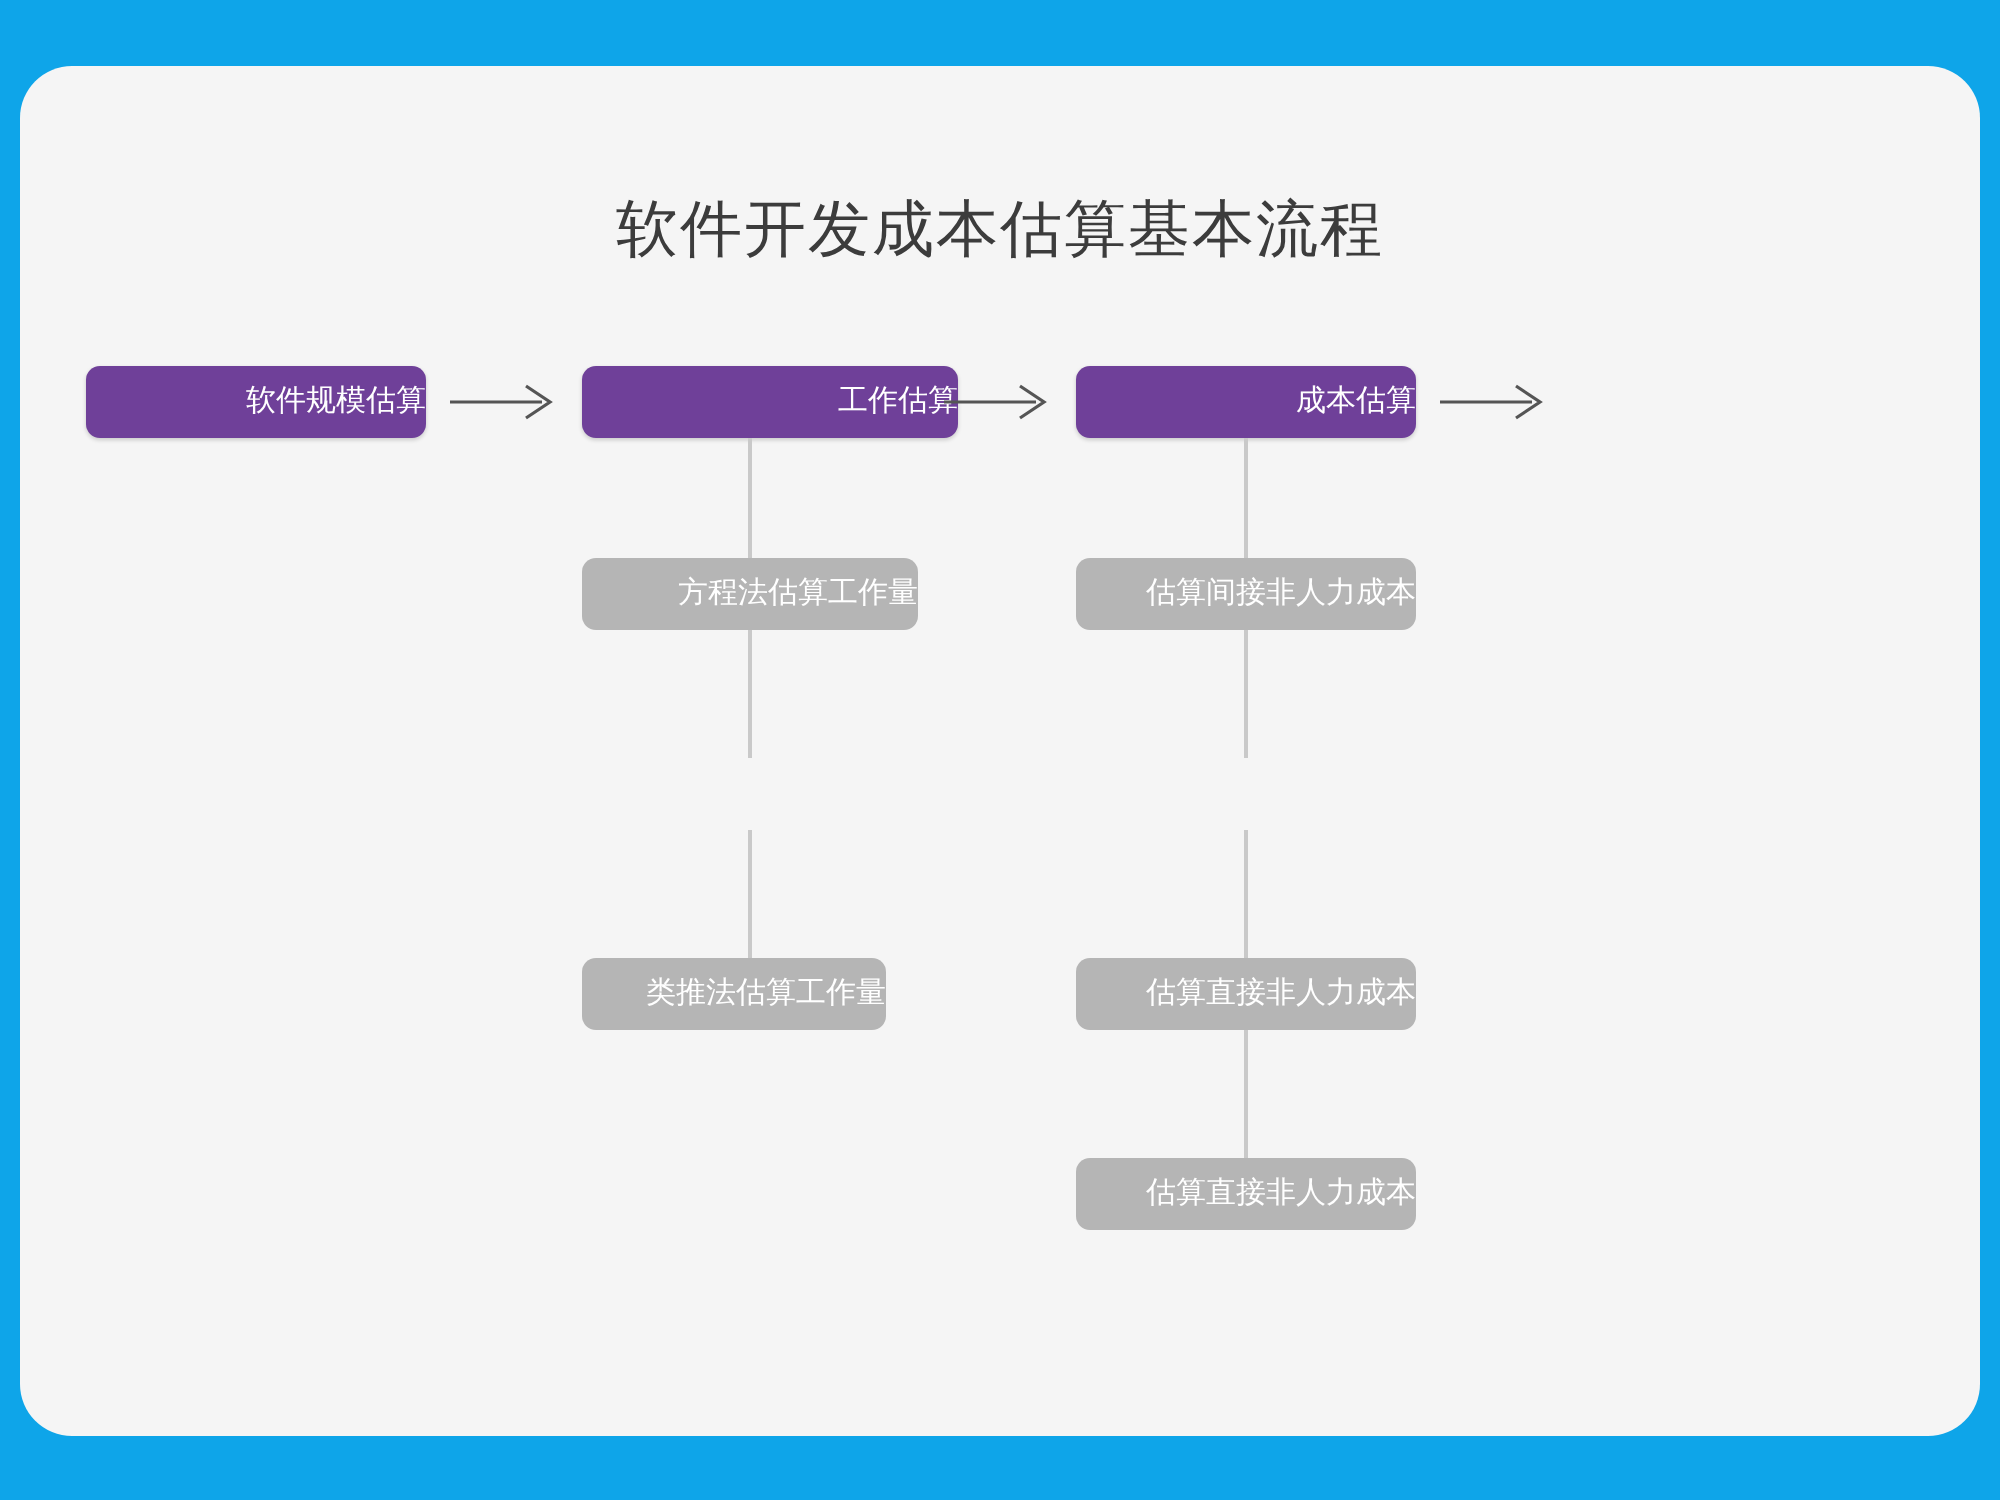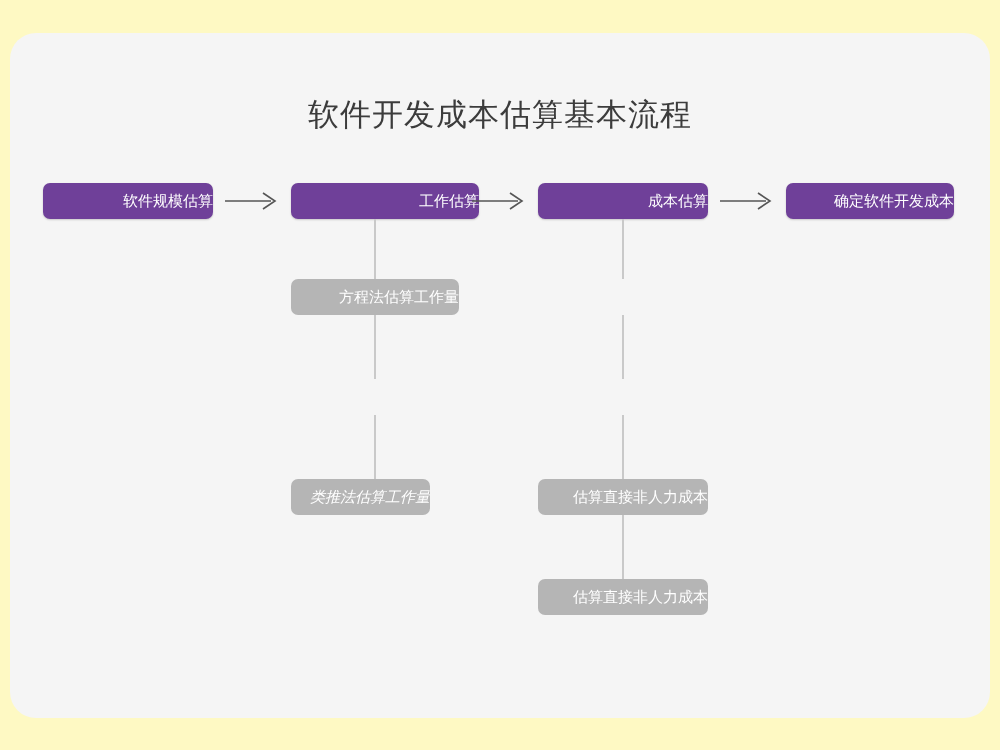--- a/index.html
+++ b/index.html
@@ -11,21 +11,21 @@
     width: 1000px;
     height: 750px;
     font-family: "Liberation Sans", "DejaVu Sans", sans-serif;
     overflow: hidden;
   }
 
   #canvas {
     position: relative;
     width: 1000px;
     height: 750px;
-    background: #fef9c3;
+    background: #0ea5e9;
   }
 
   
   .card {
     position: absolute;
     left: 10px;
     top: 33px;
     width: 980px;
     height: 685px;
     background: #f5f5f5;
@@ -100,41 +100,41 @@
     </svg>
   </div>
 
   <div class="node primary" style="left:291px; top:183px; width:188px;">工作估算</div>
 
   <div class="vline" style="left:374px; top:219px; height:60px;"></div>
   <div class="vline" style="left:374px; top:315px; height:64px;"></div>
   <div class="vline" style="left:374px; top:415px; height:64px;"></div>
 
   <div class="node secondary" style="left:291px; top:279px; width:168px;padding-left:34px;">方程法估算工作量</div>
-  <div class="node secondary" style="left:291px; top:479px; width:139px;font-style:italic;">类推法估算工作量</div>
+  <div class="node secondary" style="left:291px; top:479px; width:152px;">类推法估算工作量</div>
 
   <div class="arrow" style="left:472px; top:189px; width:54px;">
     <svg width="54" height="24" viewBox="0 0 54 24">
       <line x1="0" y1="12" x2="46" y2="12" stroke="#555555" stroke-width="1.6"></line>
       <polyline points="38,4 50,12 38,20" fill="none" stroke="#555555" stroke-width="1.6"></polyline>
     </svg>
   </div>
 
   <div class="node primary" style="left:538px; top:183px; width:170px;">成本估算</div>
 
   <div class="vline" style="left:622px; top:219px; height:60px;"></div>
   <div class="vline" style="left:622px; top:315px; height:64px;"></div>
   <div class="vline" style="left:622px; top:415px; height:64px;"></div>
   <div class="vline" style="left:622px; top:515px; height:64px;"></div>
 
+  <div class="node secondary" style="left:538px; top:279px; width:170px;">估算间接非人力成本</div>
   <div class="node secondary" style="left:538px; top:479px; width:170px;">估算直接非人力成本</div>
   <div class="node secondary" style="left:538px; top:579px; width:170px;">估算直接非人力成本</div>
 
   <div class="arrow" style="left:720px; top:189px; width:54px;">
     <svg width="54" height="24" viewBox="0 0 54 24">
       <line x1="0" y1="12" x2="46" y2="12" stroke="#555555" stroke-width="1.6"></line>
       <polyline points="38,4 50,12 38,20" fill="none" stroke="#555555" stroke-width="1.6"></polyline>
     </svg>
   </div>
 
-  <div class="node primary" style="left:786px; top:183px; width:168px;">确定软件开发成本</div>
 
 </div>
 
 </body></html>

